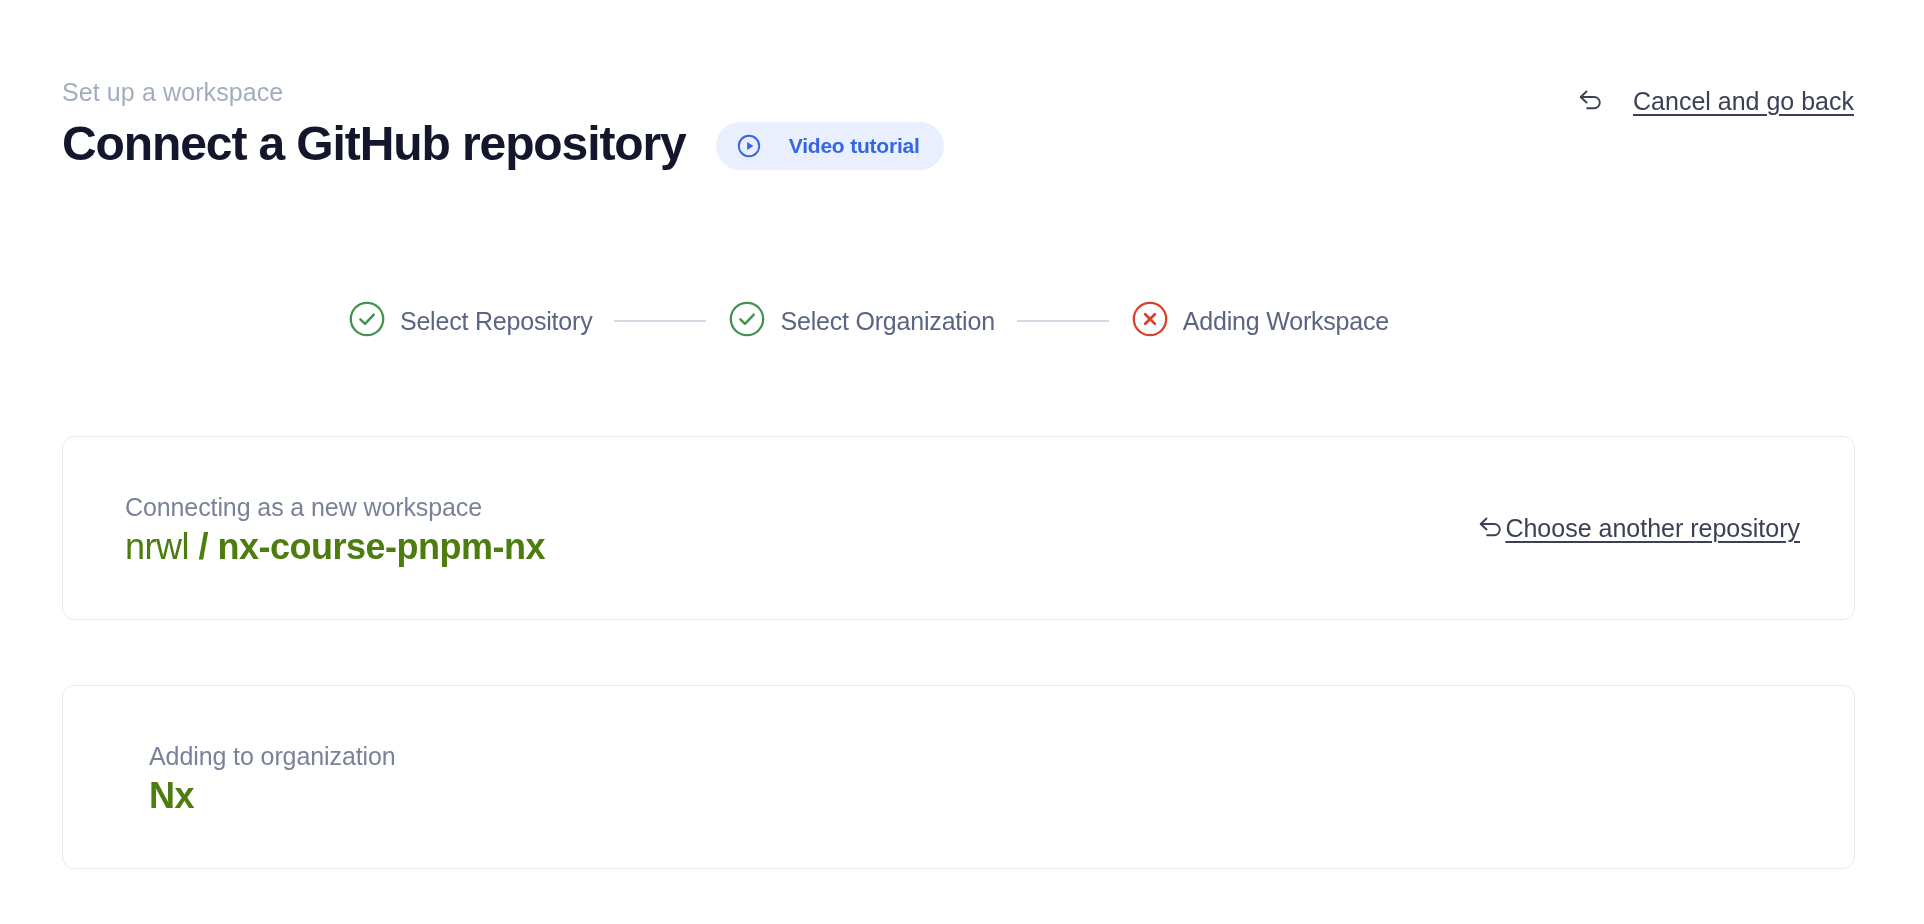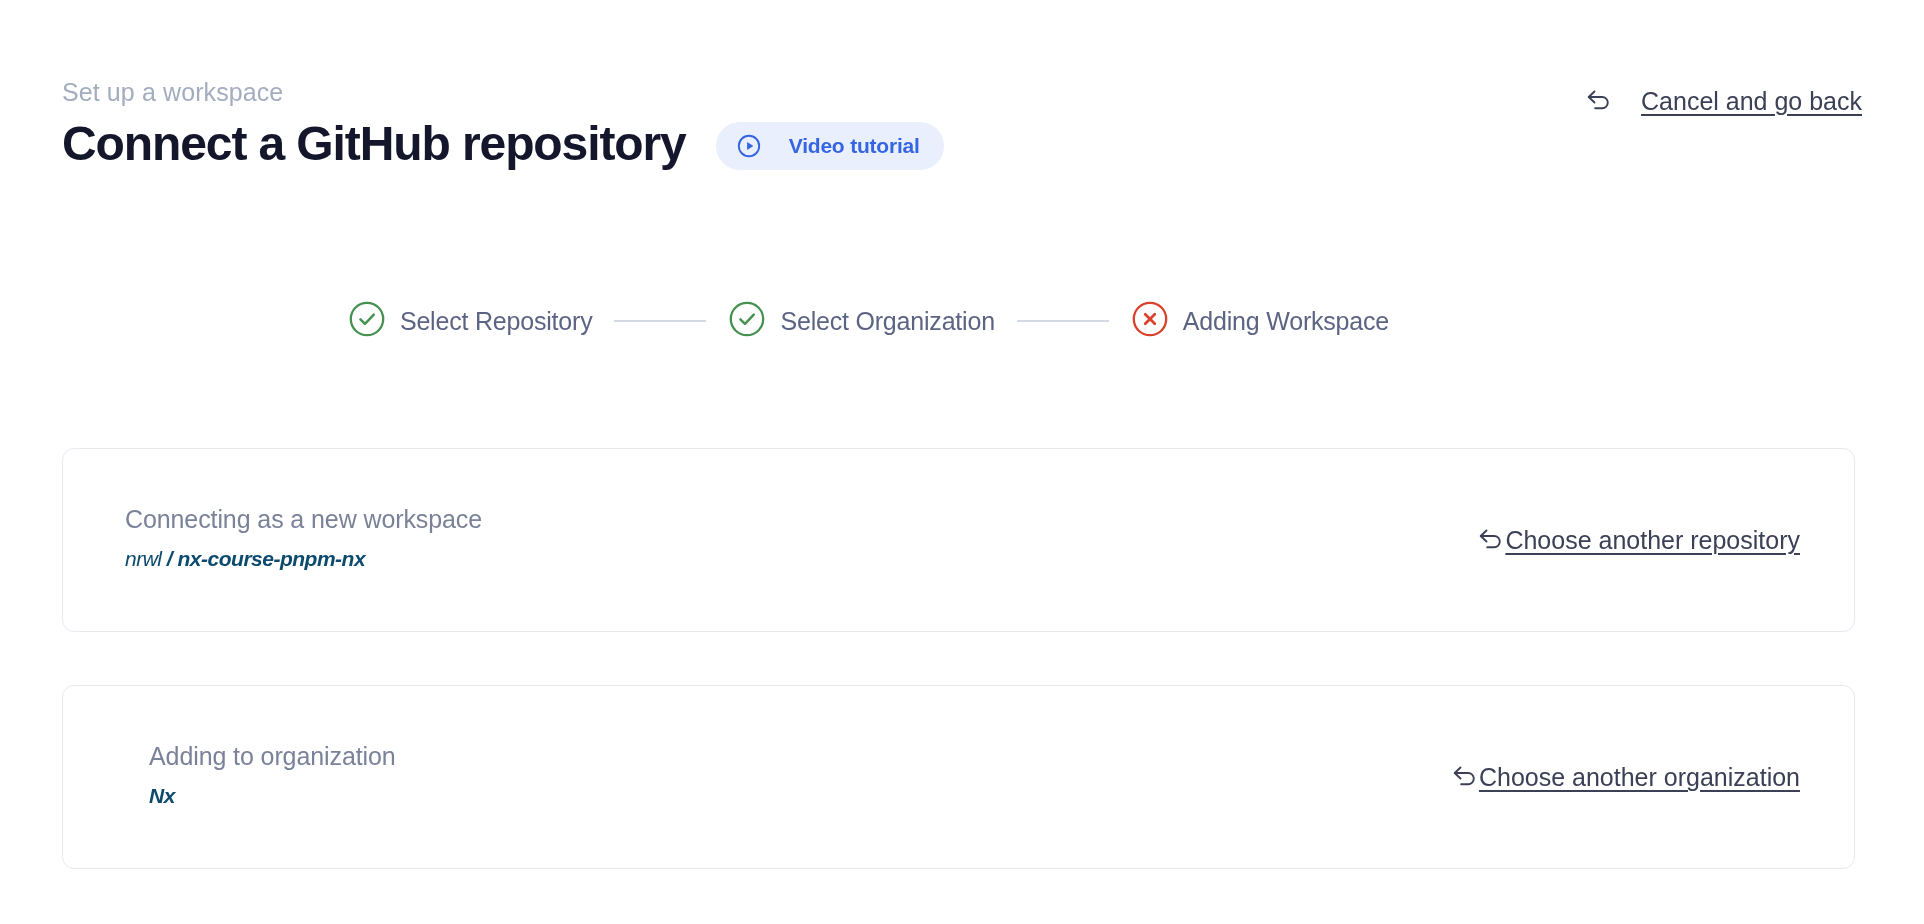--- a/index.html
+++ b/index.html
@@ -57,21 +57,21 @@
     font-weight: 700;
     color: #3565e3;
     letter-spacing: -.2px;
     white-space: nowrap;
   }
   .video-badge svg { display:block; }
 
   
   .cancel-link {
     position: absolute;
-    right: 62px;
+    right: 70px;
     top: 86px;
     display: inline-flex;
     align-items: center;
     gap: 28px;
     cursor: pointer;
     text-decoration: none;
   }
   .cancel-link .txt {
     font-size: 25px;
     font-weight: 400;
@@ -115,45 +115,44 @@
 
   
   .card {
     position: absolute;
     left: 62px;
     width: 1793px;
     background: #ffffff;
     border: 1.5px solid #e9eaf1;
     border-radius: 12px;
   }
-  #card-repository { top: 436px; height: 184px; margin-top: 12px; }
+  #card-repository { top: 436px; height: 184px; }
   #card-organization { top: 685px; height: 184px; padding-left: 24px; }
 
   .card-inner {
     position: relative;
     height: 100%;
     padding: 0 62px;
     display: flex;
     align-items: center;
   }
   .card-text { display: flex; flex-direction: column; gap: 8px; }
   .card-caption {
     font-size: 25px;
     font-weight: 400;
     color: #7a8299;
     letter-spacing: -.1px;
     line-height: 30px;
   }
   .card-value {
-    font-size: 21px;
-    color: #0c4a6e;
+    font-size: 36px;
+    color: #4d7c0f;
     letter-spacing: -.5px;
     line-height: 34px;
     white-space: nowrap;
-    font-style: italic;
   }
   .card-value .owner { font-weight: 500; }
   .card-value .sep { font-weight: 700; }
   .card-value .repo { font-weight: 700; }
   .card-value.single { font-weight: 600; }
 
   .card-action {
     position: absolute;
     right: 54px;
     top: 50%;
@@ -265,25 +264,16 @@
       </a>
     </div>
   </div>
 
   <div class="card" id="card-organization">
     <div class="card-inner">
       <div class="card-text">
         <div class="card-caption">Adding to organization</div>
         <div class="card-value single">Nx</div>
       </div>
-      <a class="card-action" href="#">
-        <span class="back-arrow">
-          <svg width="28" height="26" viewBox="0 0 28 26" fill="none">
-            <path d="M9.5 5.5 L3.7 11.0 L9.5 16.5" stroke="#3b4056" stroke-width="1.9" stroke-linecap="round" stroke-linejoin="round"></path>
-            <path d="M3.9 11.0 H17.2 a5.6 5.6 0 0 1 0 11.2 H10.2" stroke="#3b4056" stroke-width="1.9" stroke-linecap="round" stroke-linejoin="round"></path>
-          </svg>
-        </span>
-        <span class="txt">Choose another organization</span>
-      </a>
     </div>
   </div>
 
 </div>
 
 </body></html>

